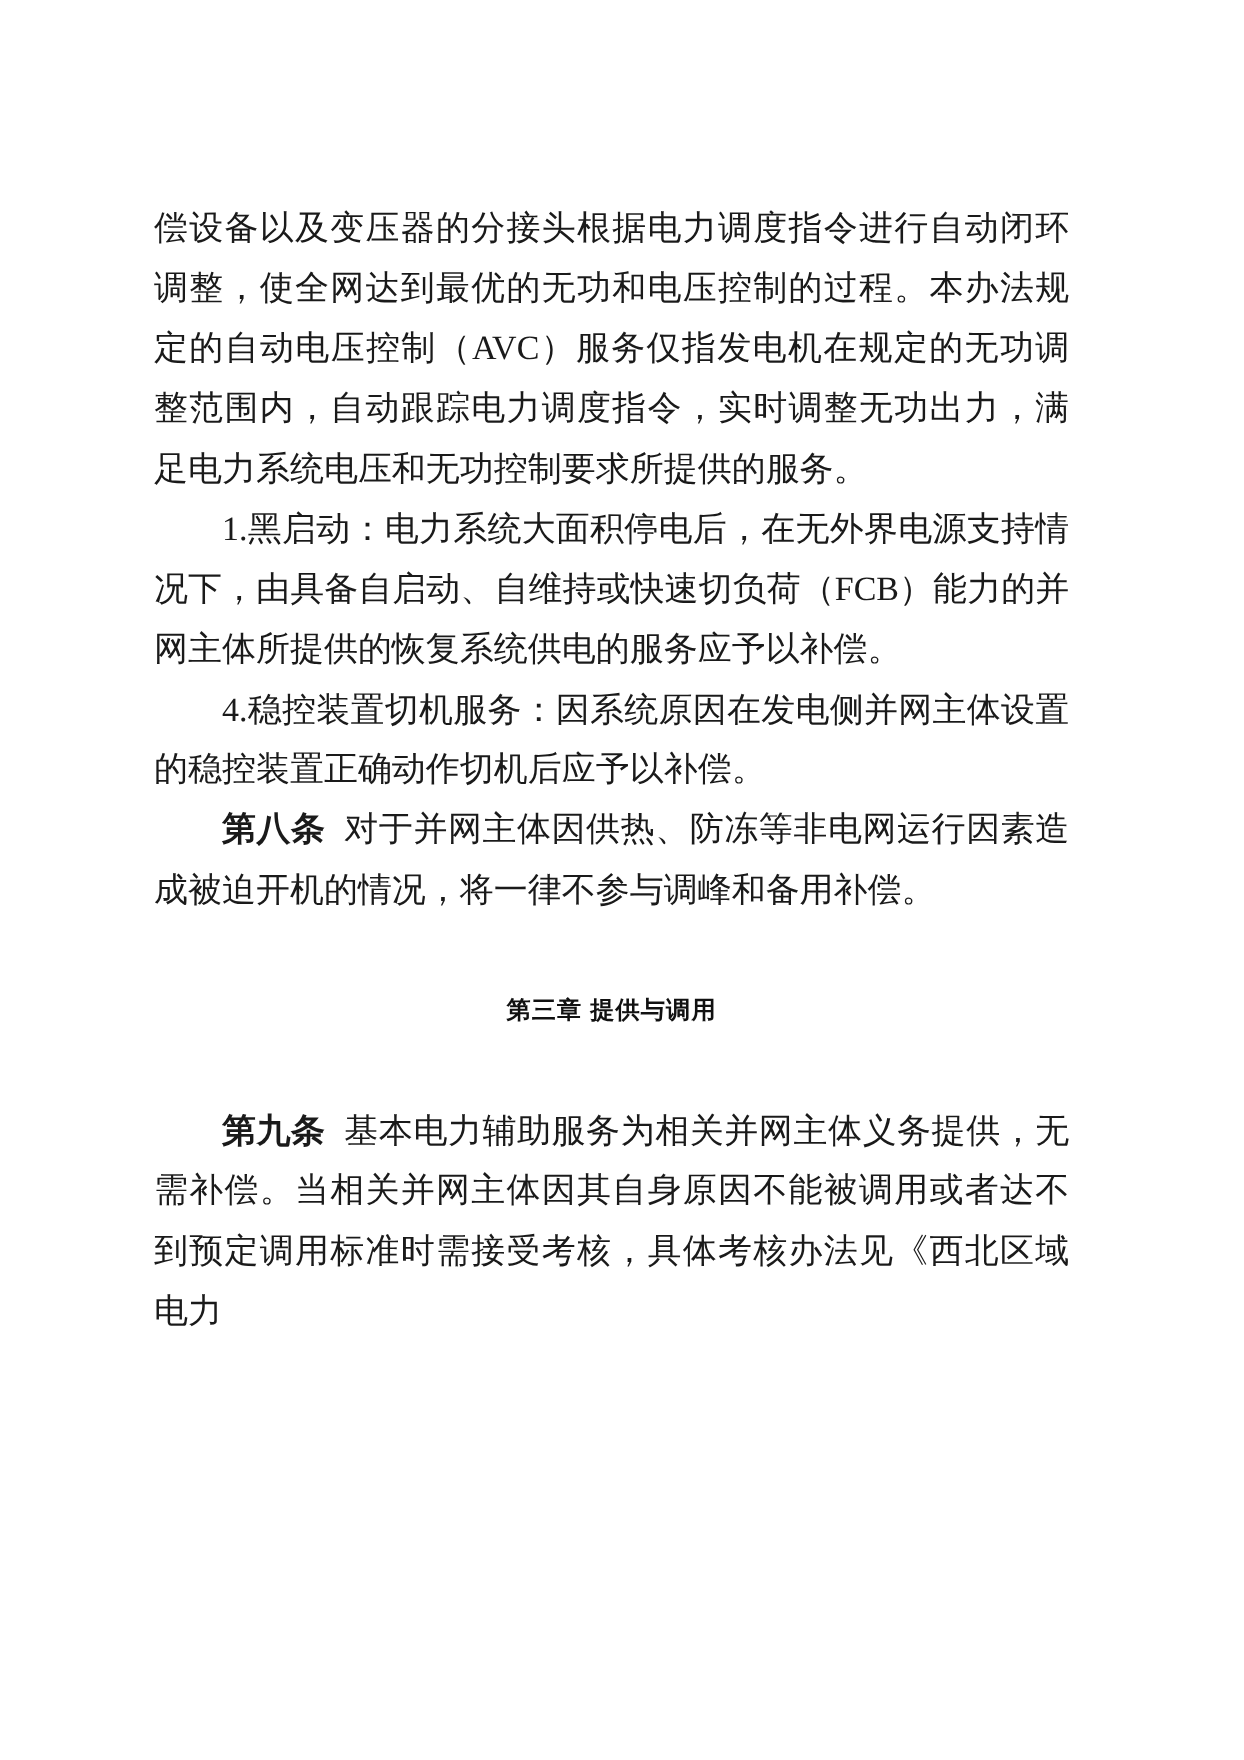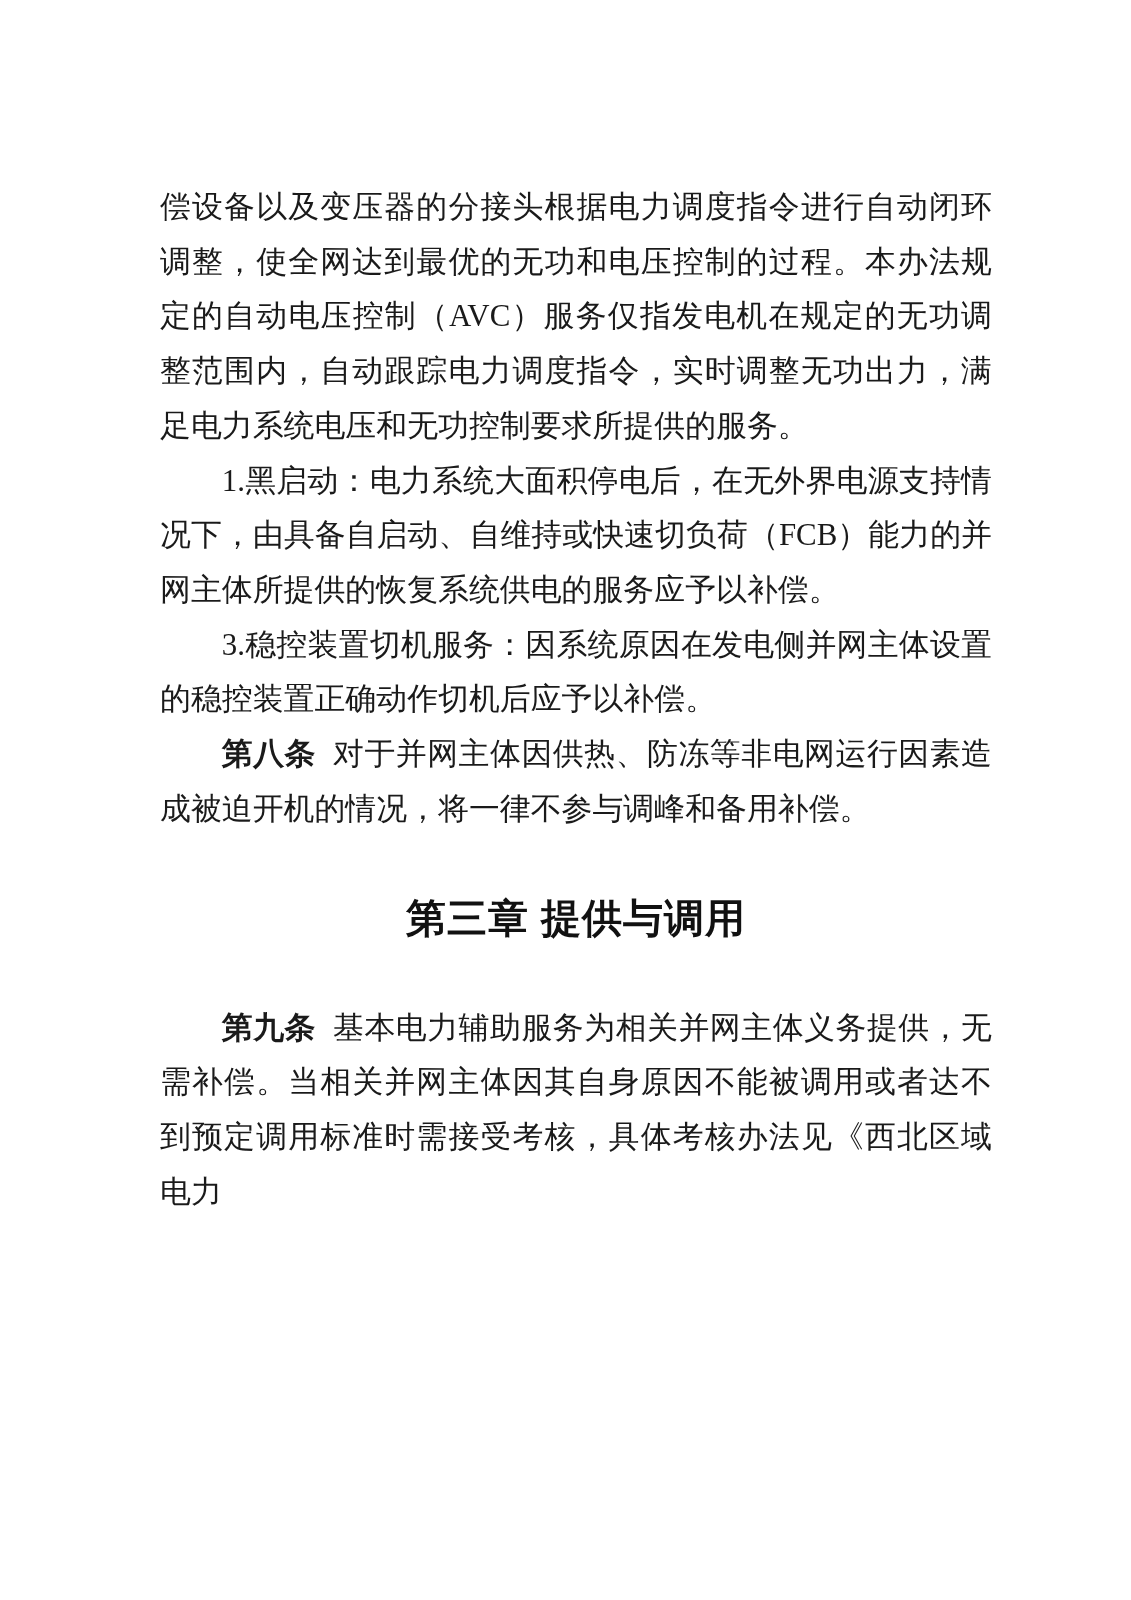--- a/index.html
+++ b/index.html
@@ -9,21 +9,21 @@
   }
   .page {
     position: relative;
     width: 1131px;
     height: 1600px;
     background: #ffffff;
     overflow: hidden;
   }
   .textblock {
     position: absolute;
-    left: 160px;
+    left: 140px;
     top: 180px;
     width: 832px;
     color: #1a1a1a;
     font-family: "Liberation Serif", "DejaVu Serif", serif;
     font-size: 30.9px;
     line-height: 54.7px;
     text-align: justify;
     text-justify: inter-character;
   }
   .para {
@@ -33,41 +33,41 @@
   .para.indent {
     text-indent: 2em;
   }
   .article-label {
     font-weight: 700;
     margin-right: 0.55em;
   }
   .chapter {
     font-family: "Liberation Sans", "DejaVu Sans", sans-serif;
     font-weight: 700;
-    font-size: 40px;
+    font-size: 22px;
     letter-spacing: 1px;
     text-align: center;
     text-indent: 0;
     margin: 54.7px 0;
     line-height: 54.7px;
     color: #111111;
   }
 </style>
 </head>
 <body>
 
 <div class="page">
   <div class="textblock">
 
     <p class="para">偿设备以及变压器的分接头根据电力调度指令进行自动闭环调整，使全网达到最优的无功和电压控制的过程。本办法规定的自动电压控制（AVC）服务仅指发电机在规定的无功调整范围内，自动跟踪电力调度指令，实时调整无功出力，满足电力系统电压和无功控制要求所提供的服务。</p>
 
 
     <p class="para indent">1.黑启动：电力系统大面积停电后，在无外界电源支持情况下，由具备自启动、自维持或快速切负荷（FCB）能力的并网主体所提供的恢复系统供电的服务应予以补偿。</p>
 
-    <p class="para indent">3.稳控装置切机服务：因系统原因在发电侧并网主体设置的稳控装置正确动作切机后应予以补偿。</p>
+    <p class="para indent">4.稳控装置切机服务：因系统原因在发电侧并网主体设置的稳控装置正确动作切机后应予以补偿。</p>
 
 
     <p class="para indent">
       <b class="article-label">第八条</b><span>对于并网主体因供热、防冻等非电网运行因素造成被迫开机的情况，将一律不参与调峰和备用补偿。</span>
     </p>
 
     <h2 class="chapter">第三章 提供与调用</h2>
 
     <p class="para indent">
       <b class="article-label">第九条</b><span>基本电力辅助服务为相关并网主体义务提供，无需补偿。当相关并网主体因其自身原因不能被调用或者达不到预定调用标准时需接受考核，具体考核办法见《西北区域电力</span>

